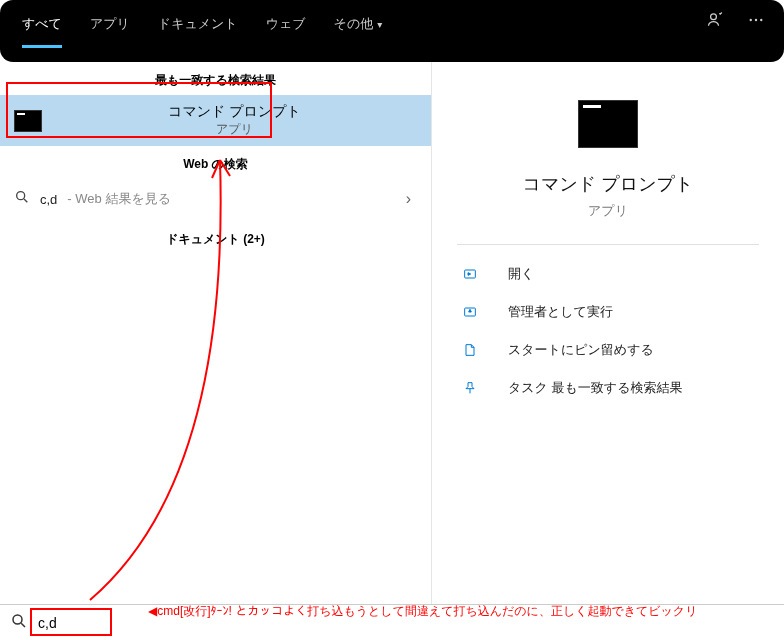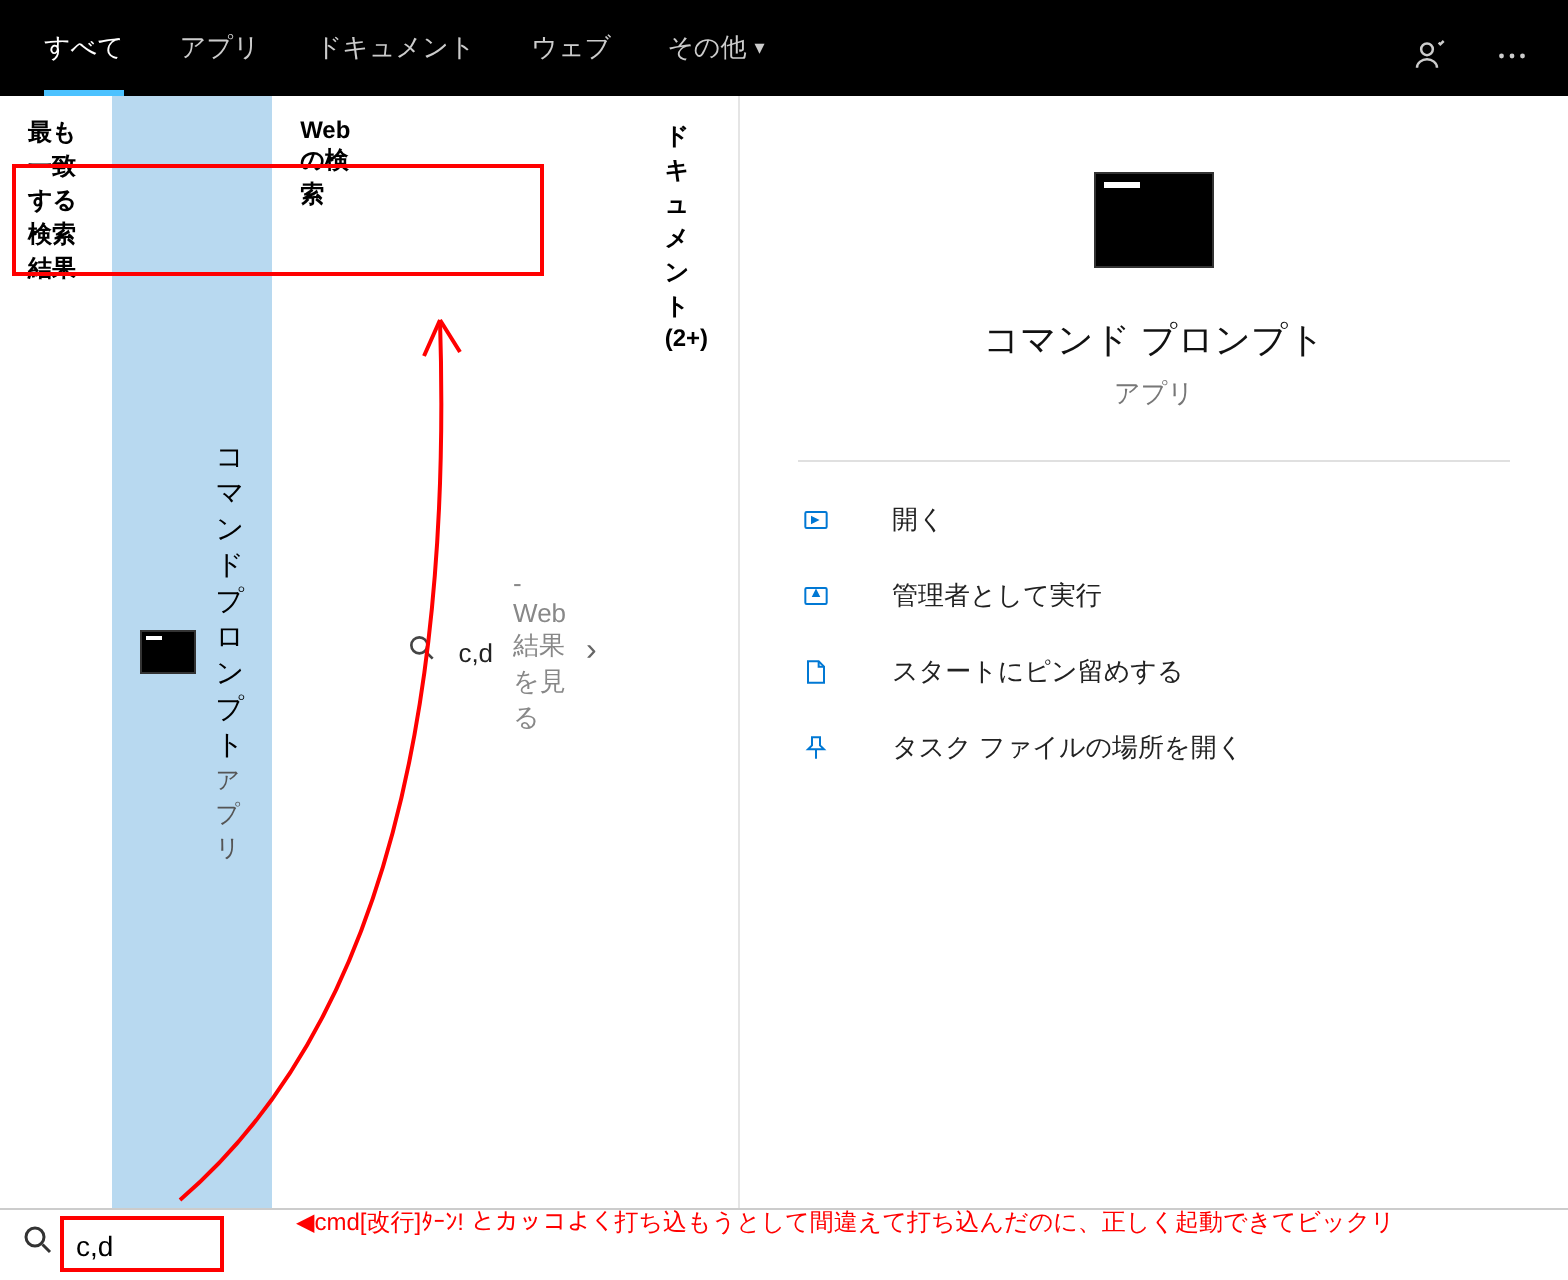--- a/index.html
+++ b/index.html
@@ -1,25 +1,25 @@
 <!DOCTYPE html>
 <html><head>
 <meta charset="utf-8">
 <style>
 * { margin: 0; padding: 0; box-sizing: border-box; font-family: "Yu Gothic UI", "Segoe UI", sans-serif; }
 body { width: 784px; height: 640px; background: #fff; position: relative; overflow: hidden; }
-.topbar { height: 48px; background: #000; display: flex; align-items: flex-end; padding: 0 8px; }
+.topbar { height: 62px; background: #000; display: flex; align-items: flex-start; padding: 0 8px; border-radius: 13px; }
 .tab { color: #ccc; font-size: 13px; padding: 0 14px; height: 48px; display: flex; align-items: center; cursor: pointer; position: relative; }
 .tab.active { color: #fff; }
 .tab.active::after { content: ""; position: absolute; bottom: 0; left: 14px; right: 14px; height: 3px; background: #4cc2ff; }
 .tab .chev { margin-left: 4px; font-size: 10px; }
 .spacer { flex: 1; }
 .topbar .iconbtn { color: #ccc; width: 40px; height: 40px; display: flex; align-items: center; justify-content: center; }
 .main { display: flex; height: 556px; }
-.left { width: 370px; border-right: 1px solid #e5e5e5; display: flex; position: relative; }
+.left { width: 432px; border-right: 1px solid #e5e5e5; display: flex; flex-direction: column; position: relative; text-align: center; }
 .section-label { font-size: 12px; font-weight: 600; padding: 10px 14px 6px; color: #000; }
 .result { display: flex; align-items: center; padding: 8px 14px; gap: 10px; cursor: pointer; }
 .result.best { background: #b8d9f0; }
 .result-icon { width: 28px; height: 22px; background: #000; border: 1px solid #333; position: relative; }
 .result-icon::after { content: ""; position: absolute; top: 2px; left: 2px; width: 8px; height: 2px; background: #fff; }
 .result-text { flex: 1; }
 .result-title { font-size: 14px; color: #000; }
 .result-sub { font-size: 12px; color: #555; }
 .web-result { display: flex; align-items: center; padding: 10px 14px; gap: 10px; cursor: pointer; }
 .web-result .sicon { color: #444; }
@@ -131,21 +131,21 @@
             <path d="M6 4h8l4 4v12H6z"></path>
             <path d="M14 4v4h4"></path>
           </svg>
         <span>スタートにピン留めする</span>
       </div>
       <div class="action">
         <svg viewBox="0 0 24 24">
             <path d="M9 4h6v6l3 3H6l3-3z"></path>
             <path d="M12 13v7"></path>
           </svg>
-        <span>タスク ファイルの場所を開く</span>
+        <span>タスク 最も一致する検索結果</span>
       </div>
     </div>
   </div>
 </div>
 
 <div class="bottom">
   <span class="sicon">
     <svg width="18" height="18" viewBox="0 0 24 24" fill="none" stroke="#333" stroke-width="2">
         <circle cx="10" cy="10" r="6"></circle>
         <path d="M20 20l-5-5"></path>

